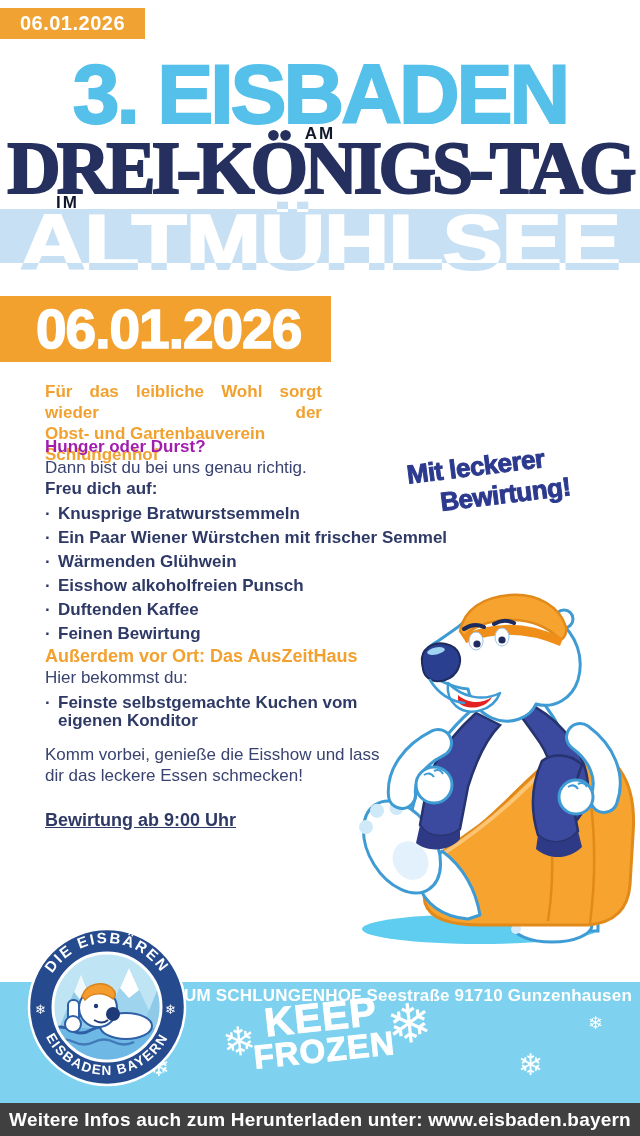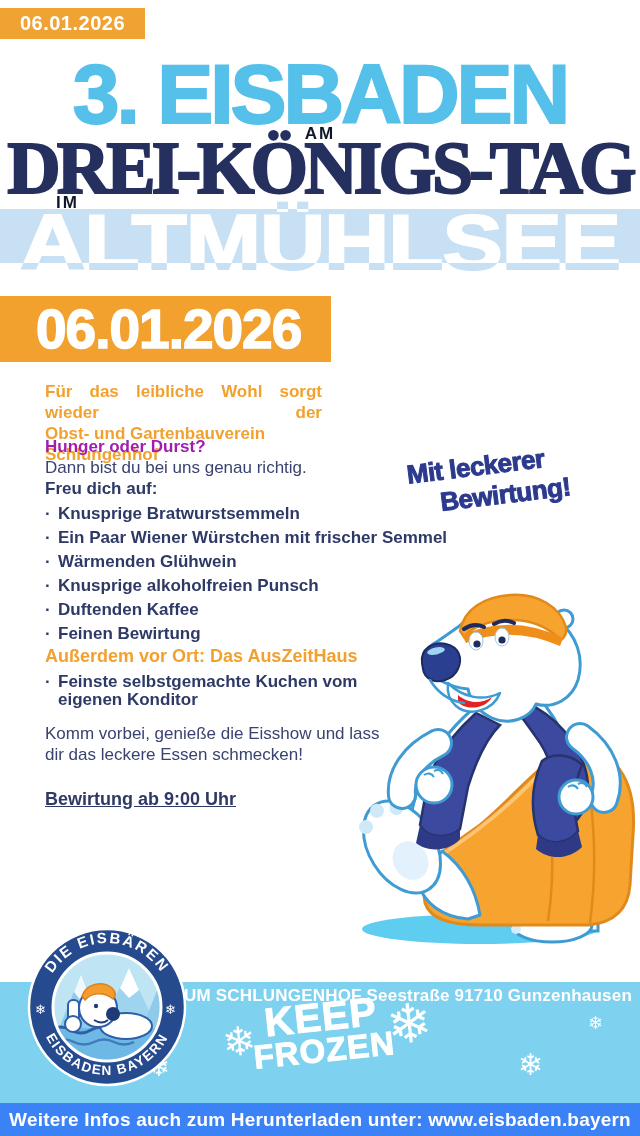--- a/index.html
+++ b/index.html
@@ -91,21 +91,21 @@
   .kf-l1{font-size:40px;line-height:36px;letter-spacing:1px;}
   .kf-l2{font-size:33px;line-height:32px;letter-spacing:1px;}
   .flake{position:absolute;color:#ffffff;line-height:1;}
   .fl-a{left:148px;top:72px;font-size:26px;}
   .fl-b{left:518px;top:68px;font-size:30px;}
   .fl-c{left:588px;top:32px;font-size:18px;}
   
   .logo{position:absolute;left:26px;top:926px;width:162px;height:162px;}
   
   .bar{
-    position:absolute;left:0;top:1103px;width:640px;height:33px;background:#3b82f6;
+    position:absolute;left:0;top:1103px;width:640px;height:33px;background:#404040;
     color:#ffffff;font-size:19px;font-weight:bold;line-height:33px;text-align:center;
     letter-spacing:.2px;
   }
 </style>
 </head>
 <body>
 
 <div class="poster">
 
   <div class="badge">06.01.2026</div>
@@ -130,33 +130,34 @@
   </div>
 
   <section class="sec sec1">
     <h3>Hunger oder Durst?</h3>
     <div class="plain">Dann bist du bei uns genau richtig.</div>
     <div class="bold">Freu dich auf:</div>
     <ul>
       <li><span>Knusprige Bratwurstsemmeln</span></li>
       <li><span>Ein Paar Wiener Würstchen mit frischer Semmel</span></li>
       <li><span>Wärmenden Glühwein</span></li>
-      <li><span>Knusprige alkoholfreien Punsch</span></li>
+      <li><span>Eisshow alkoholfreien Punsch</span></li>
       <li><span>Duftenden Kaffee</span></li>
       <li><span>Feinen Bewirtung</span></li>
     </ul>
   </section>
 
   <div class="sticker">
     <div>Mit leckerer</div>
     <div class="s2">Bewirtung!</div>
   </div>
 
   <section class="sec sec2">
     <h3>Außerdem vor Ort: Das AusZeitHaus</h3>
+    <div class="plain">Hier bekommst du:</div>
     <ul>
       <li><span>Feinste selbstgemachte Kuchen vom eigenen Konditor</span></li>
     </ul>
     <p class="closing">Komm vorbei, genieße die Eisshow und lass dir das leckere Essen schmecken!</p>
     <div class="service">Bewirtung ab 9:00 Uhr</div>
   </section>
 
   <svg class="bear" viewBox="0 0 310 370" aria-hidden="true">
     <ellipse cx="150" cy="344" rx="118" ry="15" fill="#5ecdf0"></ellipse>
 

